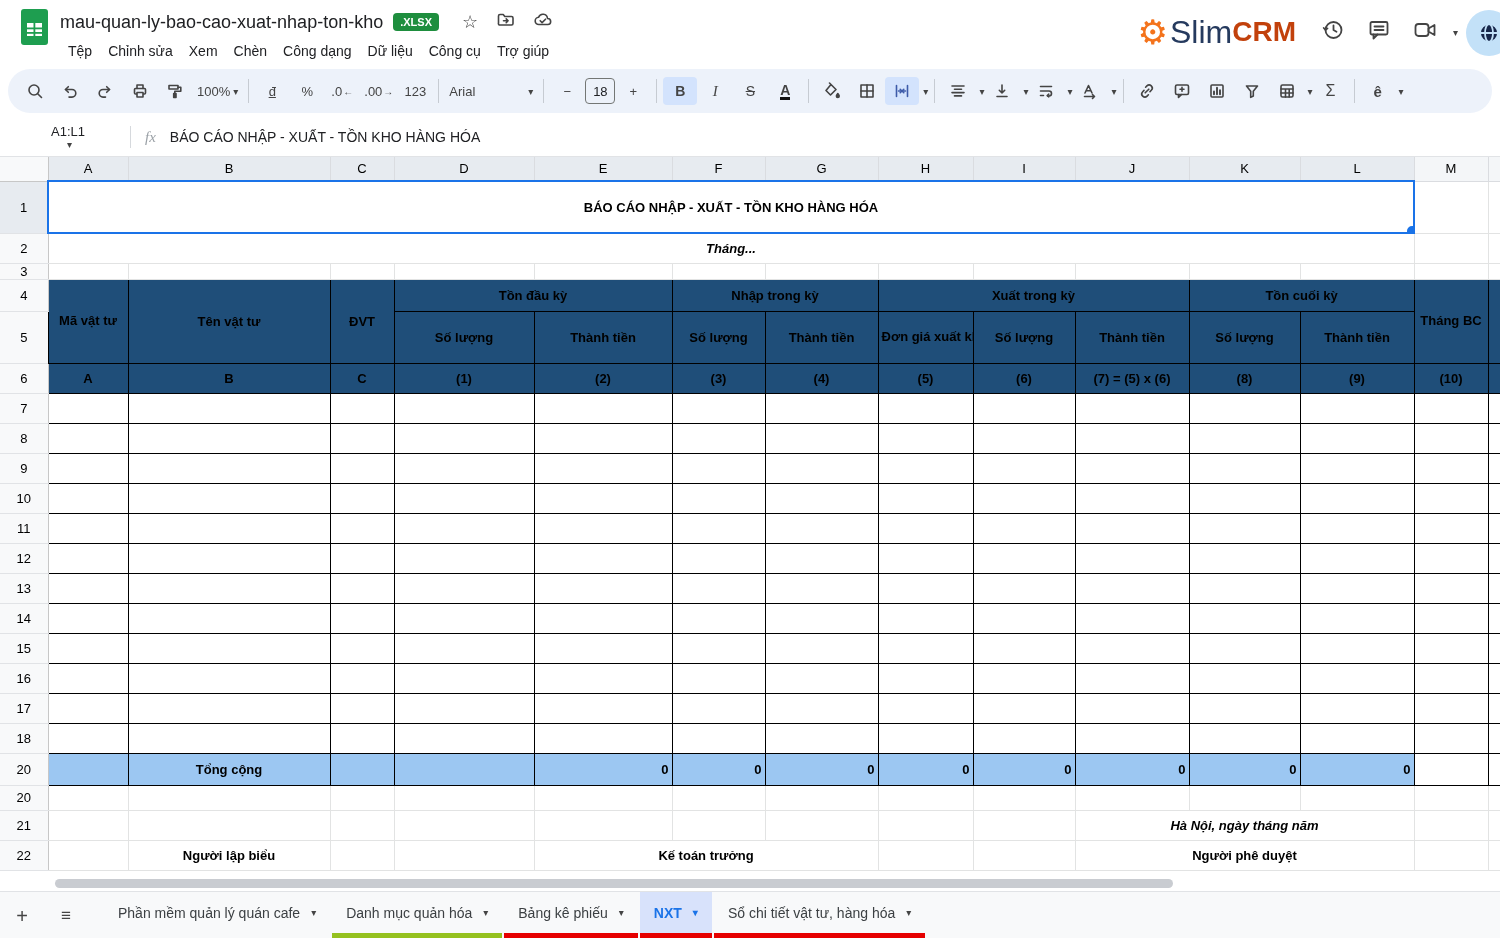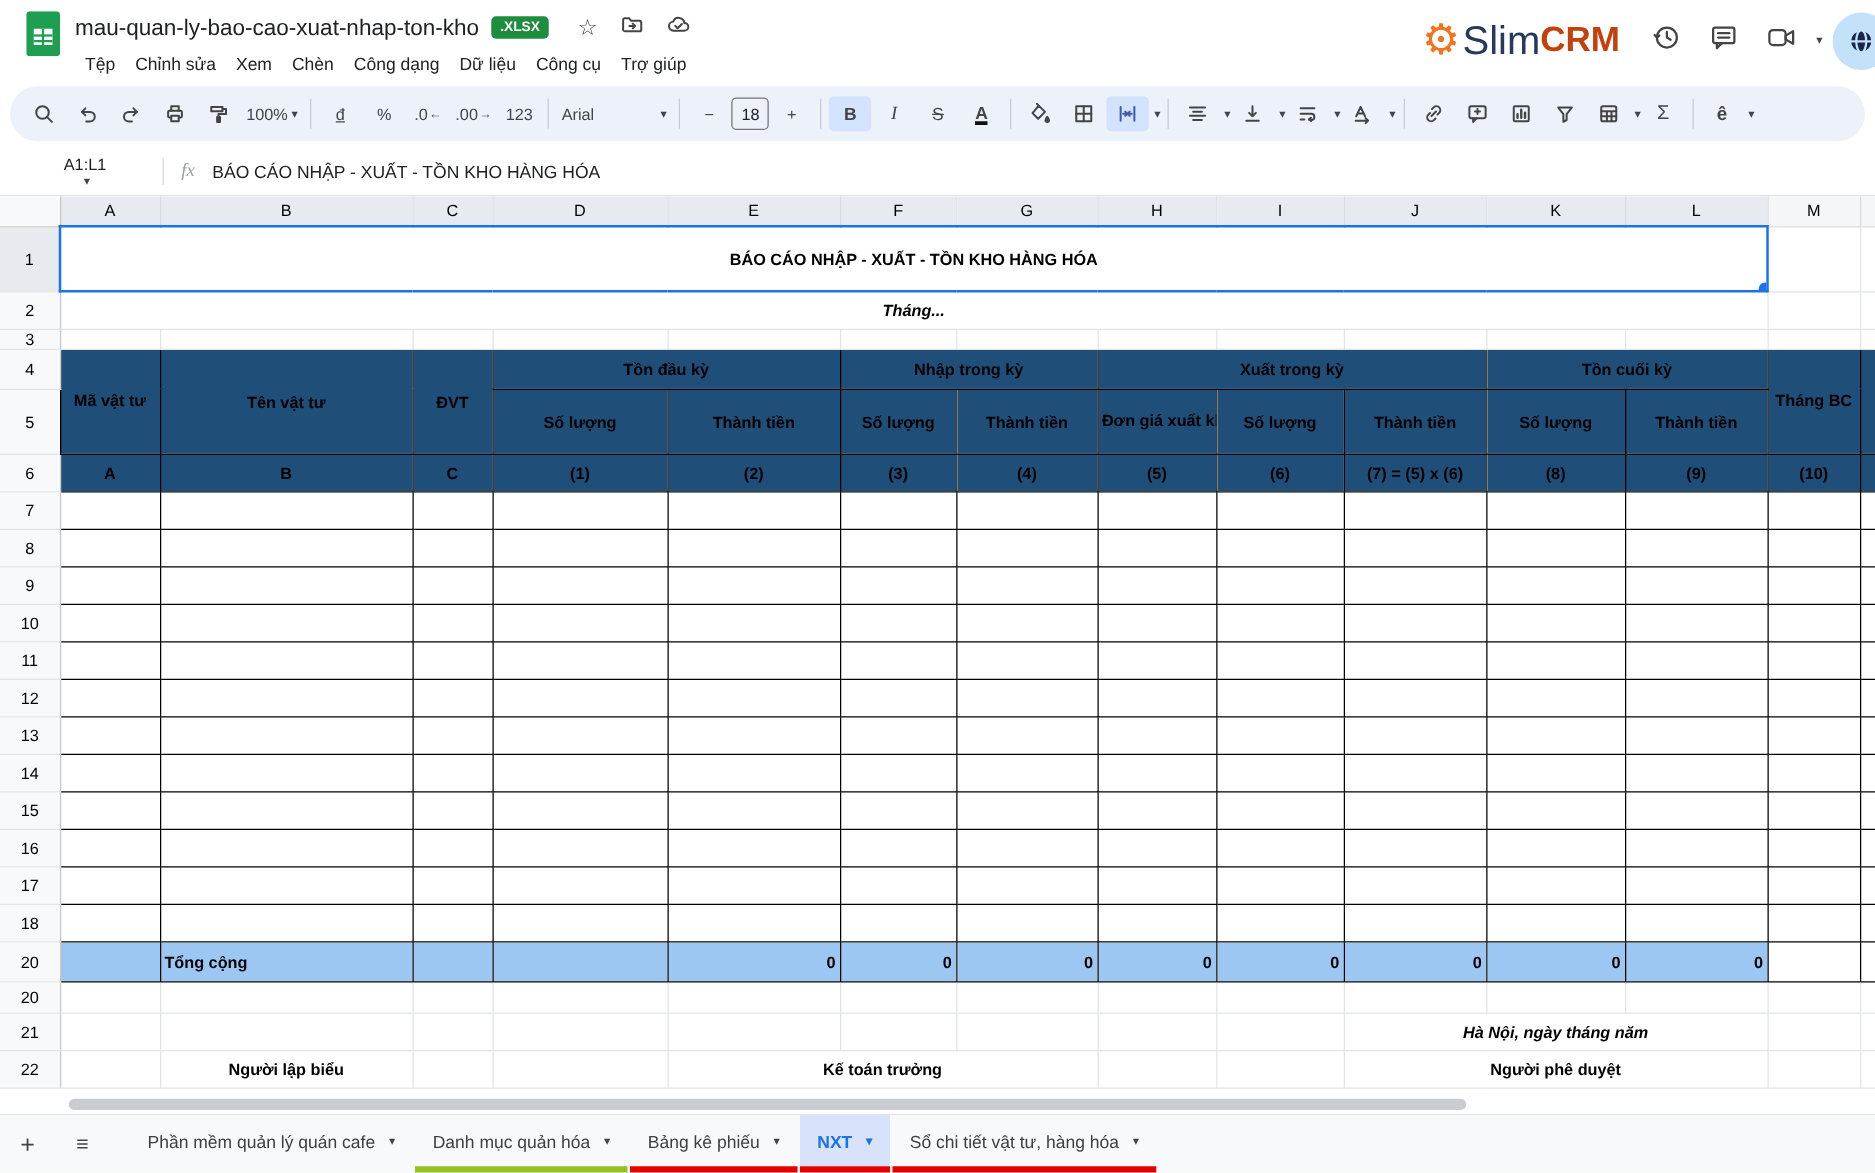--- a/index.html
+++ b/index.html
@@ -639,21 +639,21 @@
           <td class="b"></td>
           <td class="b"></td>
           <td class="b"></td>
           <td class="b"></td>
         </tr>
       </tbody>
   <tbody>
         <tr class="rh32">
     <td class="rn">20</td>
     <td class="tot"></td>
-    <td class="tot" style="text-align:left">Tổng cộng</td>
+    <td class="tot" style="text-align:center">Tổng cộng</td>
     <td class="tot"></td>
     <td class="tot"></td>
     <td class="tot num">0</td>
     <td class="tot num">0</td>
     <td class="tot num">0</td>
     <td class="tot num">0</td>
     <td class="tot num">0</td>
     <td class="tot num">0</td>
     <td class="tot num">0</td>
     <td class="tot num">0</td>

